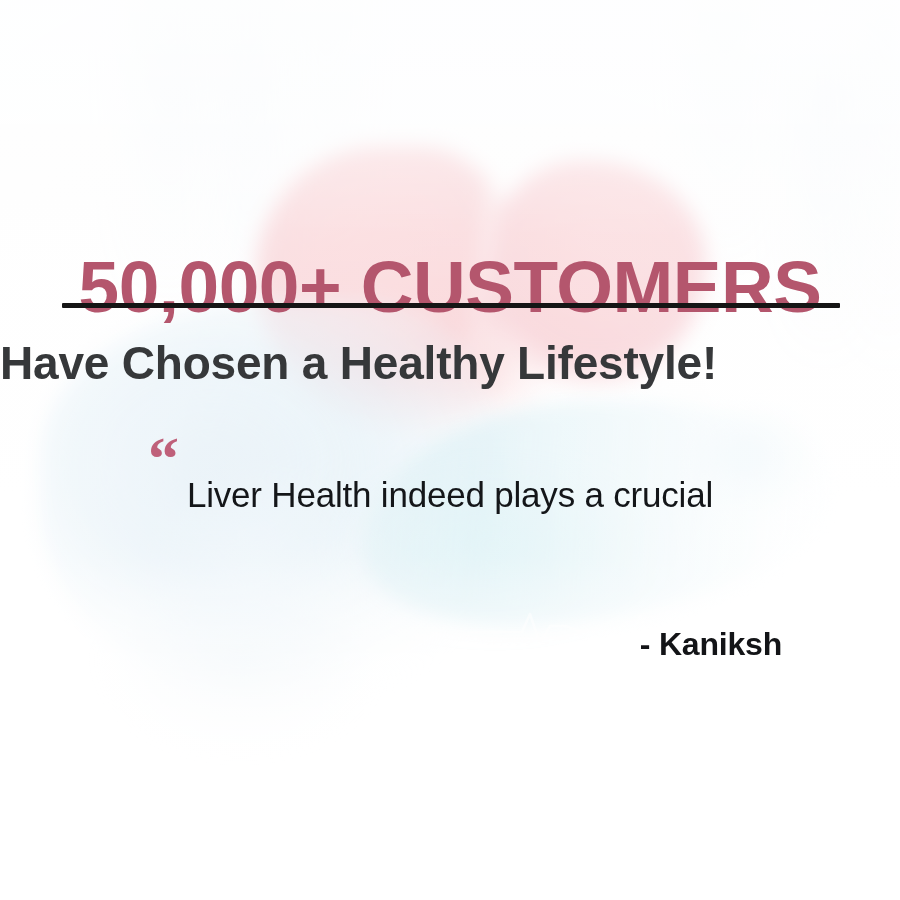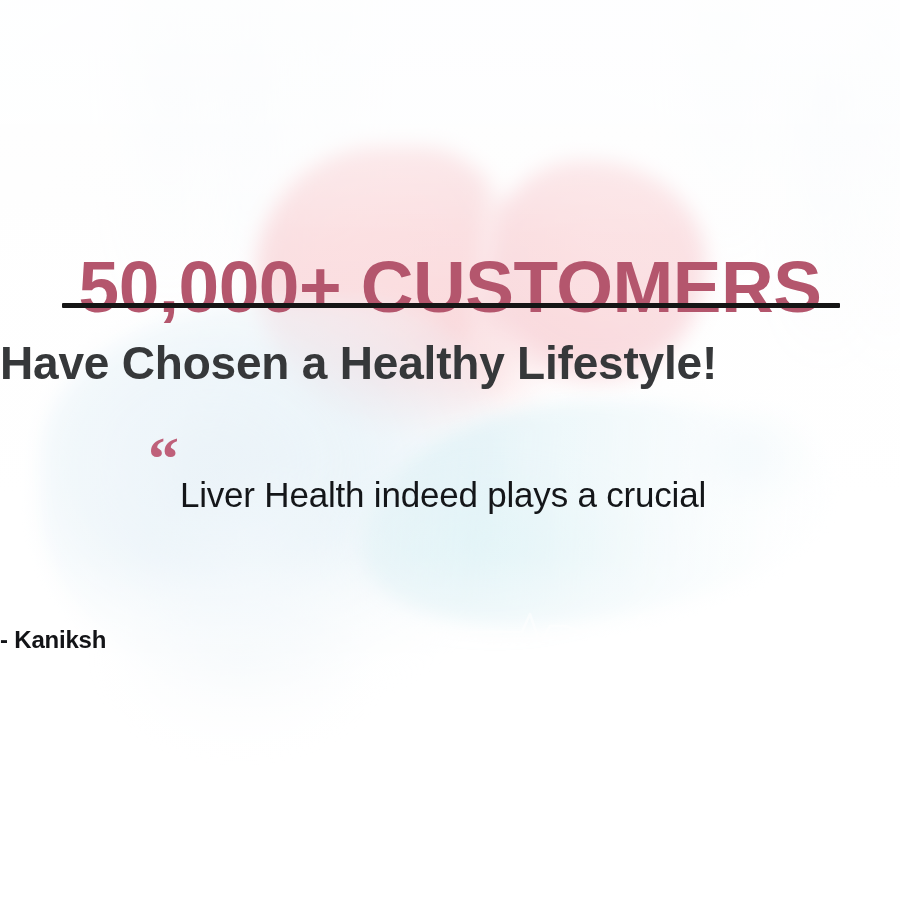--- a/index.html
+++ b/index.html
@@ -239,38 +239,38 @@
     top: 427px;
     font-size: 62px;
     line-height: 1;
     font-weight: 700;
     color: #bf607a;
     font-family: "Liberation Serif", serif;
   }
 
   .quote-body {
     position: absolute;
-    left: 113px;
+    left: 120px;
     top: 470px;
     width: 660px;
     text-align: center;
     font-size: 35px;
     line-height: 49px;
     font-weight: 400;
     color: #141619;
     letter-spacing: -0.2px;
   }
 
   .attribution {
     position: absolute;
     left: 0;
     top: 628px;
     width: 782px;
-    text-align: left;
-    font-size: 24px;
+    text-align: right;
+    font-size: 32px;
     line-height: 1;
     font-weight: 700;
     color: #131417;
     letter-spacing: -0.2px;
   }
 </style>
 </head>
 <body>
 
 <div class="canvas">

